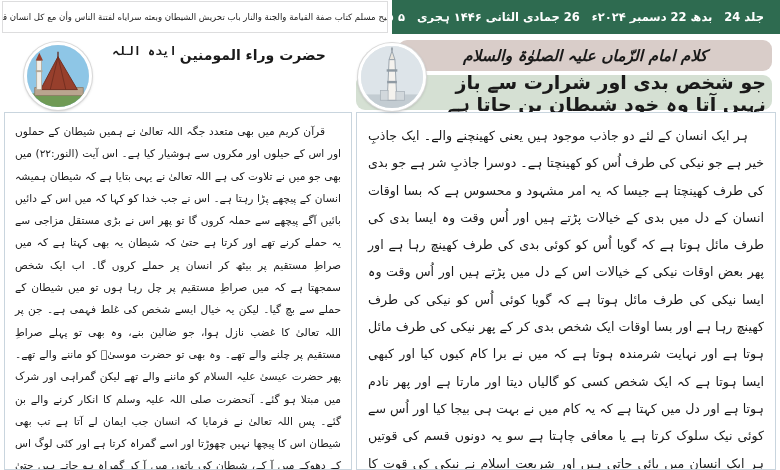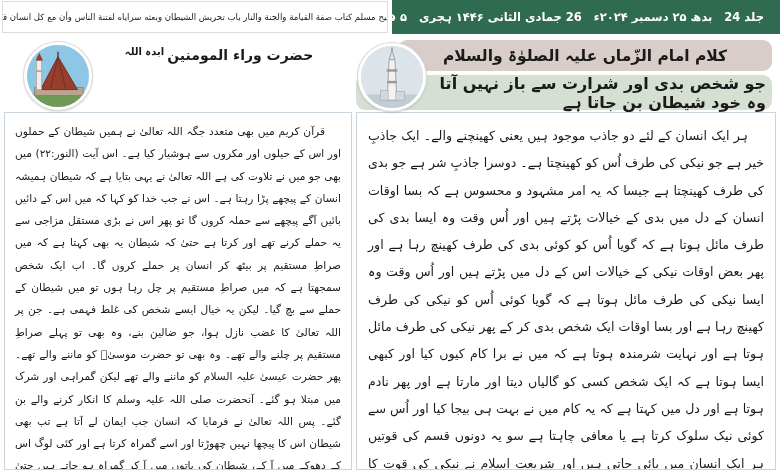--- a/index.html
+++ b/index.html
@@ -26,36 +26,36 @@
   }
   
   .hdr{position:absolute;top:40px;height:70px;}
   .hdr-left{left:4px;width:348px;}
   .hdr-right{left:356px;width:420px;}
   .kicker-left{
     position:absolute;left:84px;right:2px;top:0;height:30px;background:#fff;
     display:flex;align-items:center;justify-content:center;
     font-weight:bold;font-size:14px;gap:3px;
   }
-  .kicker-left .small-honorific{font-size:10px;position:relative;top:-4px;}
+  .kicker-left .small-honorific{font-size:12px;position:relative;top:-4px;font-family:Liberation Mono, monospace;}
   .headline-bar{
     position:absolute;border-radius:9px;display:flex;align-items:center;
     justify-content:center;font-weight:bold;box-sizing:border-box;
   }
   .headline-left{
     left:84px;right:2px;top:33px;height:35px;
     background:var(--sage-left,#cbd8ca);font-size:15.5px;margin-top:44px;
   }
   .kicker-right{
     left:42px;right:4px;top:0;height:31px;
-    background:var(--mauve-bar,#d9cdc9);font-size:15.5px;
+    background:var(--mauve-bar,#d9cdc9);font-size:15.5px;font-style:italic;
   }
   .headline-right{
     left:0;right:4px;top:35px;height:35px;
-    background:var(--sage-right,#d5e0d3);font-size:16px;
+    background:var(--sage-right,#d5e0d3);font-size:19px;
     padding-left:64px;padding-right:6px;
   }
   
   .circ{
     position:absolute;width:62px;height:62px;border-radius:50%;
     border:3px solid #fff;box-shadow:0 0 0 1px #d8d8d8,0 1px 3px rgba(0,0,0,.25);
     overflow:hidden;background:#dfe6ea;z-index:5;
   }
   .circ-mosque{left:20px;top:2px;}
   .circ-tower{left:2px;top:3px;}
@@ -73,21 +73,21 @@
   .col p{margin:0;text-indent:16px;}
 </style>
 </head>
 <body>
 
 <div class="page">
 
   <div class="masthead-green">
     <span class="seg">جلد 24</span>
     <span class="vline"></span>
-    <span class="seg">بدھ ۲۵ دسمبر ۲۰۲۴ء</span>
+    <span class="seg">بدھ 22 دسمبر ۲۰۲۴ء</span>
     <span class="vline"></span>
     <span class="seg">26 جمادی الثانی ۱۴۴۶ ہجری</span>
     <span class="vline"></span>
     <span class="seg">۵ فتح ۱۴۰۳ ہجری شمسی</span>
     <span class="vline"></span>
     <span class="seg">شمارہ ۳۰۷</span>
   </div>
   <div class="hadith-ref-box">(صحیح مسلم کتاب صفة القیامة والجنة والنار باب تحریش الشیطان وبعثه سرایاه لفتنة الناس وأن مع کل انسان قرینا)</div>
 
   <div class="hdr hdr-right">

